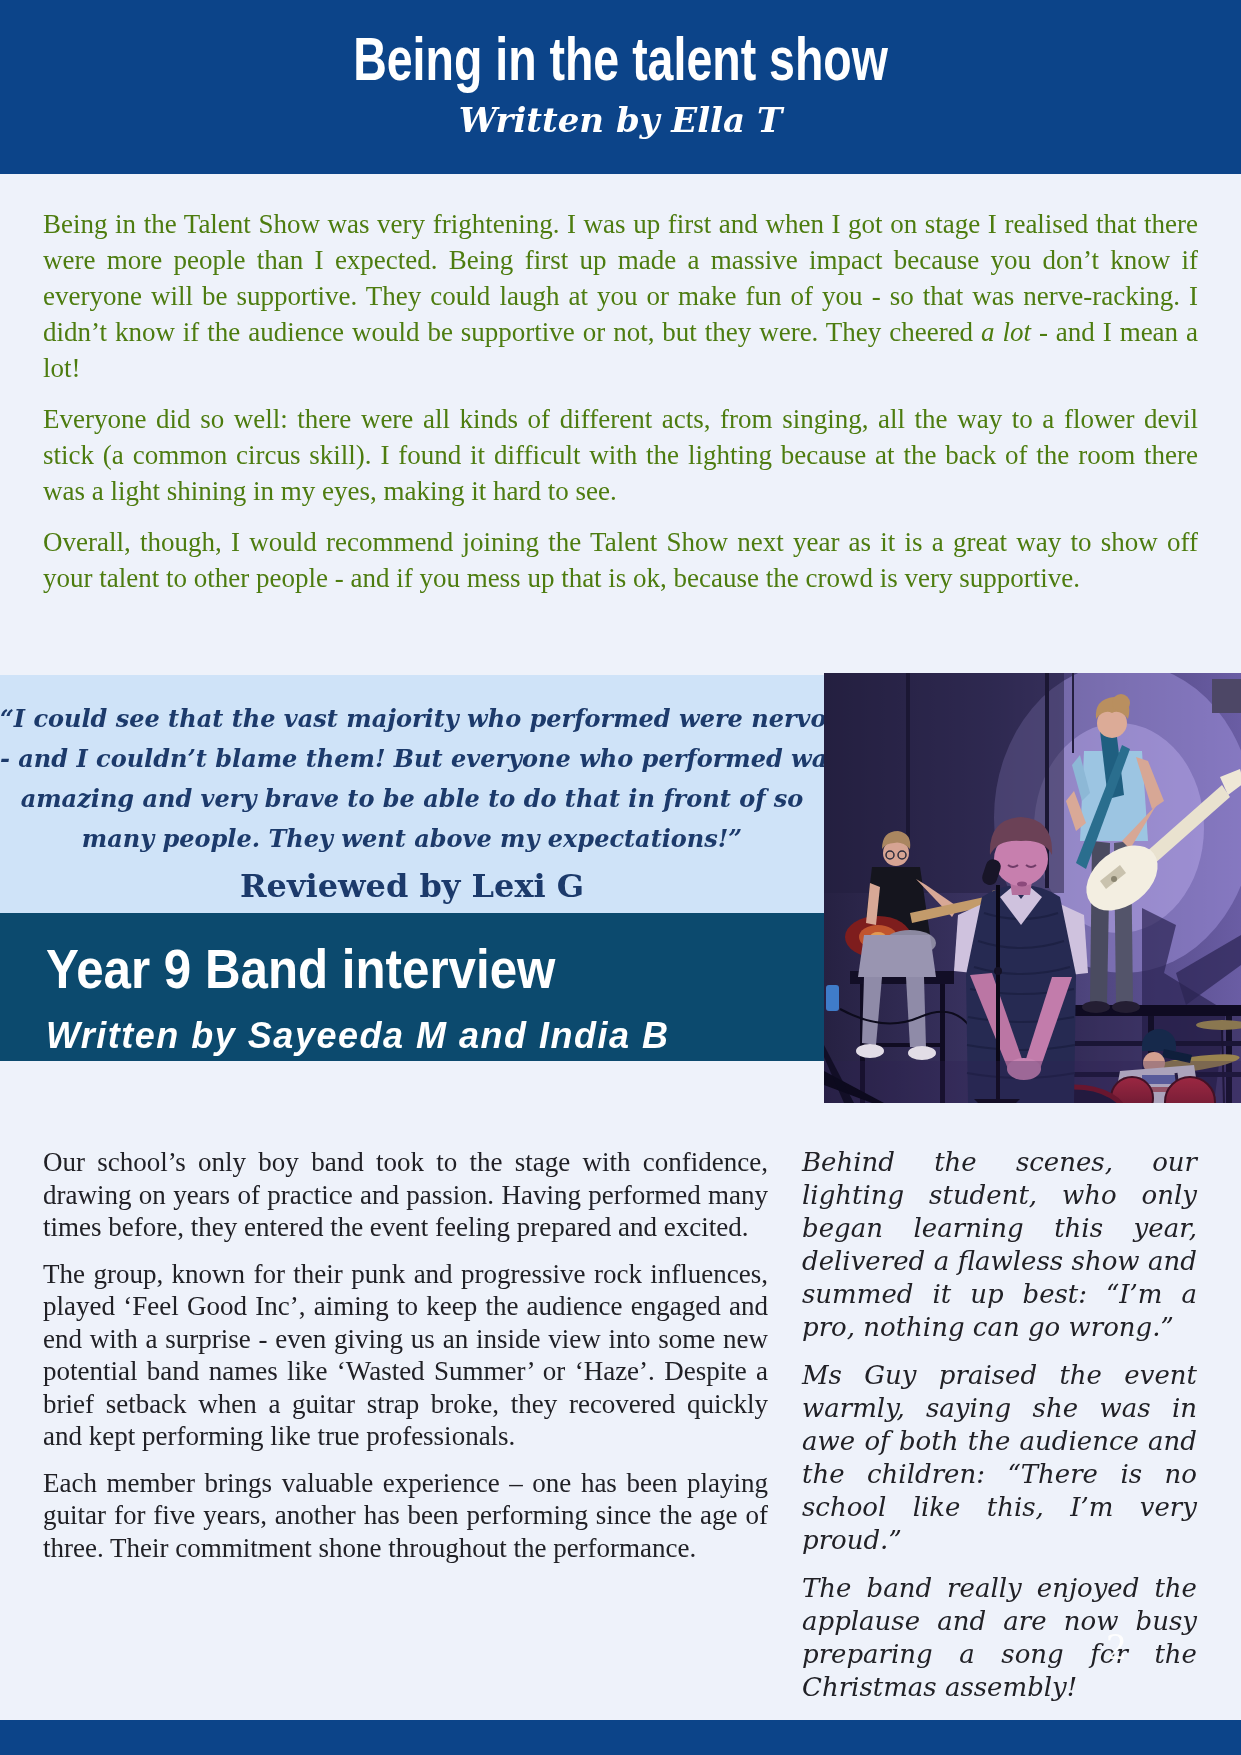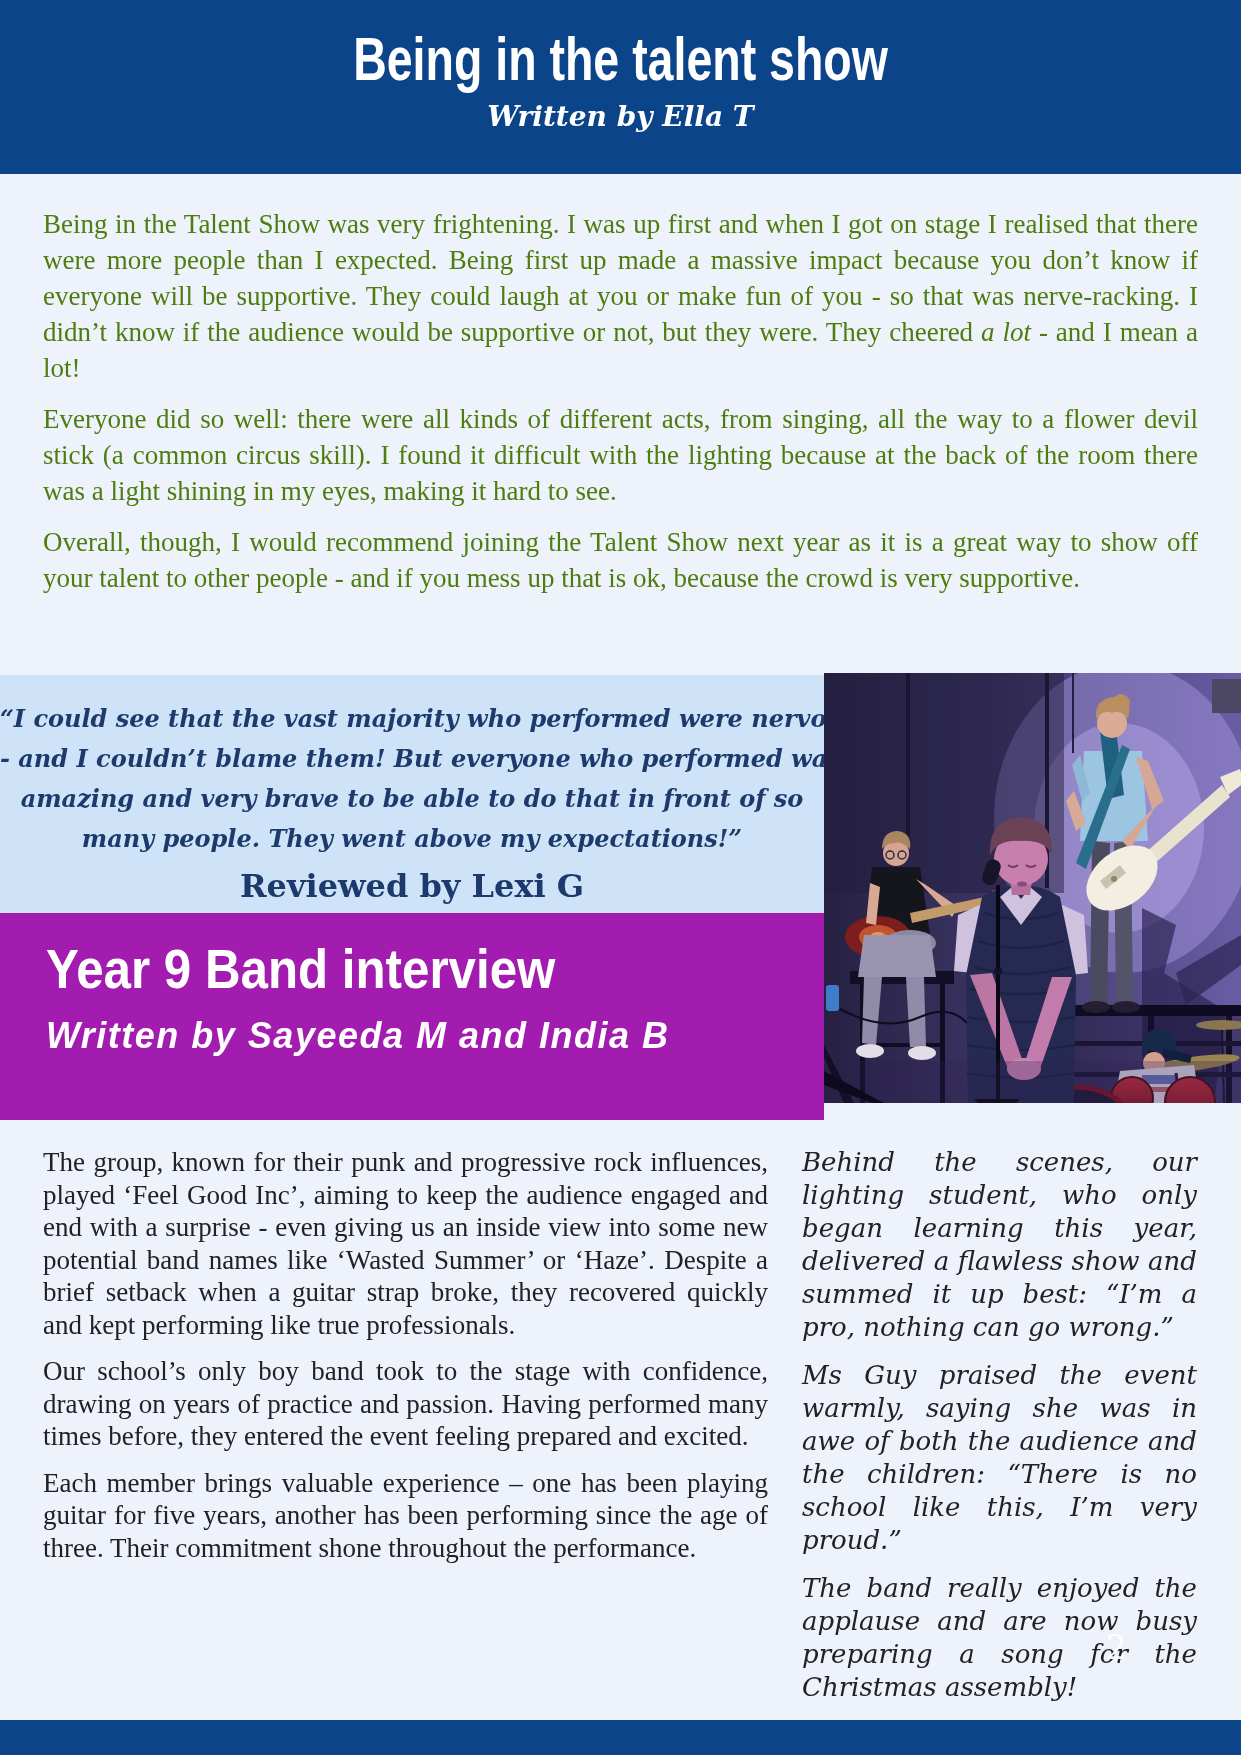--- a/index.html
+++ b/index.html
@@ -5,35 +5,35 @@
   html,body{margin:0;padding:0;background:#ffffff;}
   .page{position:relative;width:1241px;height:1755px;background:#eef2fa;overflow:hidden;
         font-family:"Liberation Serif",serif;padding-left:22px;}
   
   .hdr{position:absolute;top:0;left:0;width:1241px;height:174px;background:#0c4489;
        color:#ffffff;text-align:center;}
   .hdr-title-wrap{margin-top:28px;line-height:1;}
   .hdr-title{display:inline-block;transform:scaleX(.75);transform-origin:50% 50%;
        font-family:"Liberation Sans",sans-serif;font-weight:800;font-size:62px;white-space:nowrap;}
   .hdr-byline{margin-top:10px;font-family:"DejaVu Serif",serif;font-style:italic;
-       font-weight:bold;font-size:28px;}
+       font-weight:bold;font-size:34px;}
   
   .intro{position:absolute;top:206px;left:43px;width:1155px;}
   .intro p{margin:0 0 15px 0;font-size:27px;line-height:36px;text-align:justify;
        color:#4d7c0f;font-family:"Liberation Serif",serif;}
   .intro p .it{font-style:italic;}
   
   .quote-box{position:absolute;top:675px;left:0;width:824px;height:238px;background:#cfe3f8;
        color:#1c3a6b;text-align:center;overflow:hidden;}
   .quote-line{font-family:"DejaVu Serif",serif;font-weight:bold;font-style:italic;
        font-size:24px;line-height:40px;white-space:nowrap;}
   .quote-line:first-child{margin-top:24px;}
   .quote-reviewer{margin-top:8px;font-family:"DejaVu Serif",serif;font-weight:bold;font-size:32px;}
   
-  .band-hdr{position:absolute;top:913px;left:0;width:824px;height:207px;background:#a21caf;color:#fff;}
+  .band-hdr{position:absolute;top:913px;left:0;width:824px;height:148px;background:#0c4a6e;color:#fff;}
   .band-title-row{margin:24px 0 0 46px;line-height:1.15;}
   .band-title{display:inline-block;transform:scaleX(.88);transform-origin:0 50%;
        font-family:"Liberation Sans",sans-serif;font-weight:700;font-size:56px;white-space:nowrap;}
   .band-byline{margin:14px 0 0 46px;font-family:Liberation Sans, sans-serif;font-weight:bold;
        font-style:italic;font-size:36px;letter-spacing:1.5px;}
   
   .photo{position:absolute;top:673px;left:824px;width:417px;height:430px;overflow:hidden;}
   .photo svg{display:block;}
   
   .col-left{position:absolute;top:1146px;left:43px;width:725px;}
@@ -217,22 +217,22 @@
           <rect x="160" y="186" width="15" height="26" rx="7" fill="#181528" transform="rotate(18 167 199)"></rect>
         </g>
       </g>
       <rect x="0" y="388" width="417" height="42" fill="#2e2254" opacity="0.28"></rect>
       <polygon points="0,398 60,430 48,430 0,412" fill="#0d0a1e"></polygon>
       <polygon points="0,372 30,430 20,430 0,384" fill="#0d0a1e" opacity="0.8"></polygon>
     </svg>
   </div>
 
   <div class="col-left">
+    <p>Our school’s only boy band took to the stage with confidence, drawing on years of practice and passion. Having performed many times before, they entered the event feeling prepared and excited.</p>
     <p>The group, known for their punk and progressive rock influences, played ‘Feel Good Inc’, aiming to keep the audience engaged and end with a surprise - even giving us an inside view into some new potential band names like ‘Wasted Summer’ or ‘Haze’. Despite a brief setback when a guitar strap broke, they recovered quickly and kept performing like true professionals.</p>
-    <p>Our school’s only boy band took to the stage with confidence, drawing on years of practice and passion. Having performed many times before, they entered the event feeling prepared and excited.</p>
     <p>Each member brings valuable experience – one has been playing guitar for five years, another has been performing since the age of three. Their commitment shone throughout the performance.</p>
   </div>
   <div class="col-right">
     <p>Behind the scenes, our lighting student, who only began learning this year, delivered a flawless show and summed it up best: “I’m a pro, nothing can go wrong.”</p>
     <p>Ms Guy praised the event warmly, saying she was in awe of both the audience and the children: “There is no school like this, I’m very proud.”</p>
     <p>The band really enjoyed the applause and are now busy preparing a song for the Christmas assembly!</p>
   </div>
 
   <div class="page-num">2</div>
   <div class="ftr"></div>

